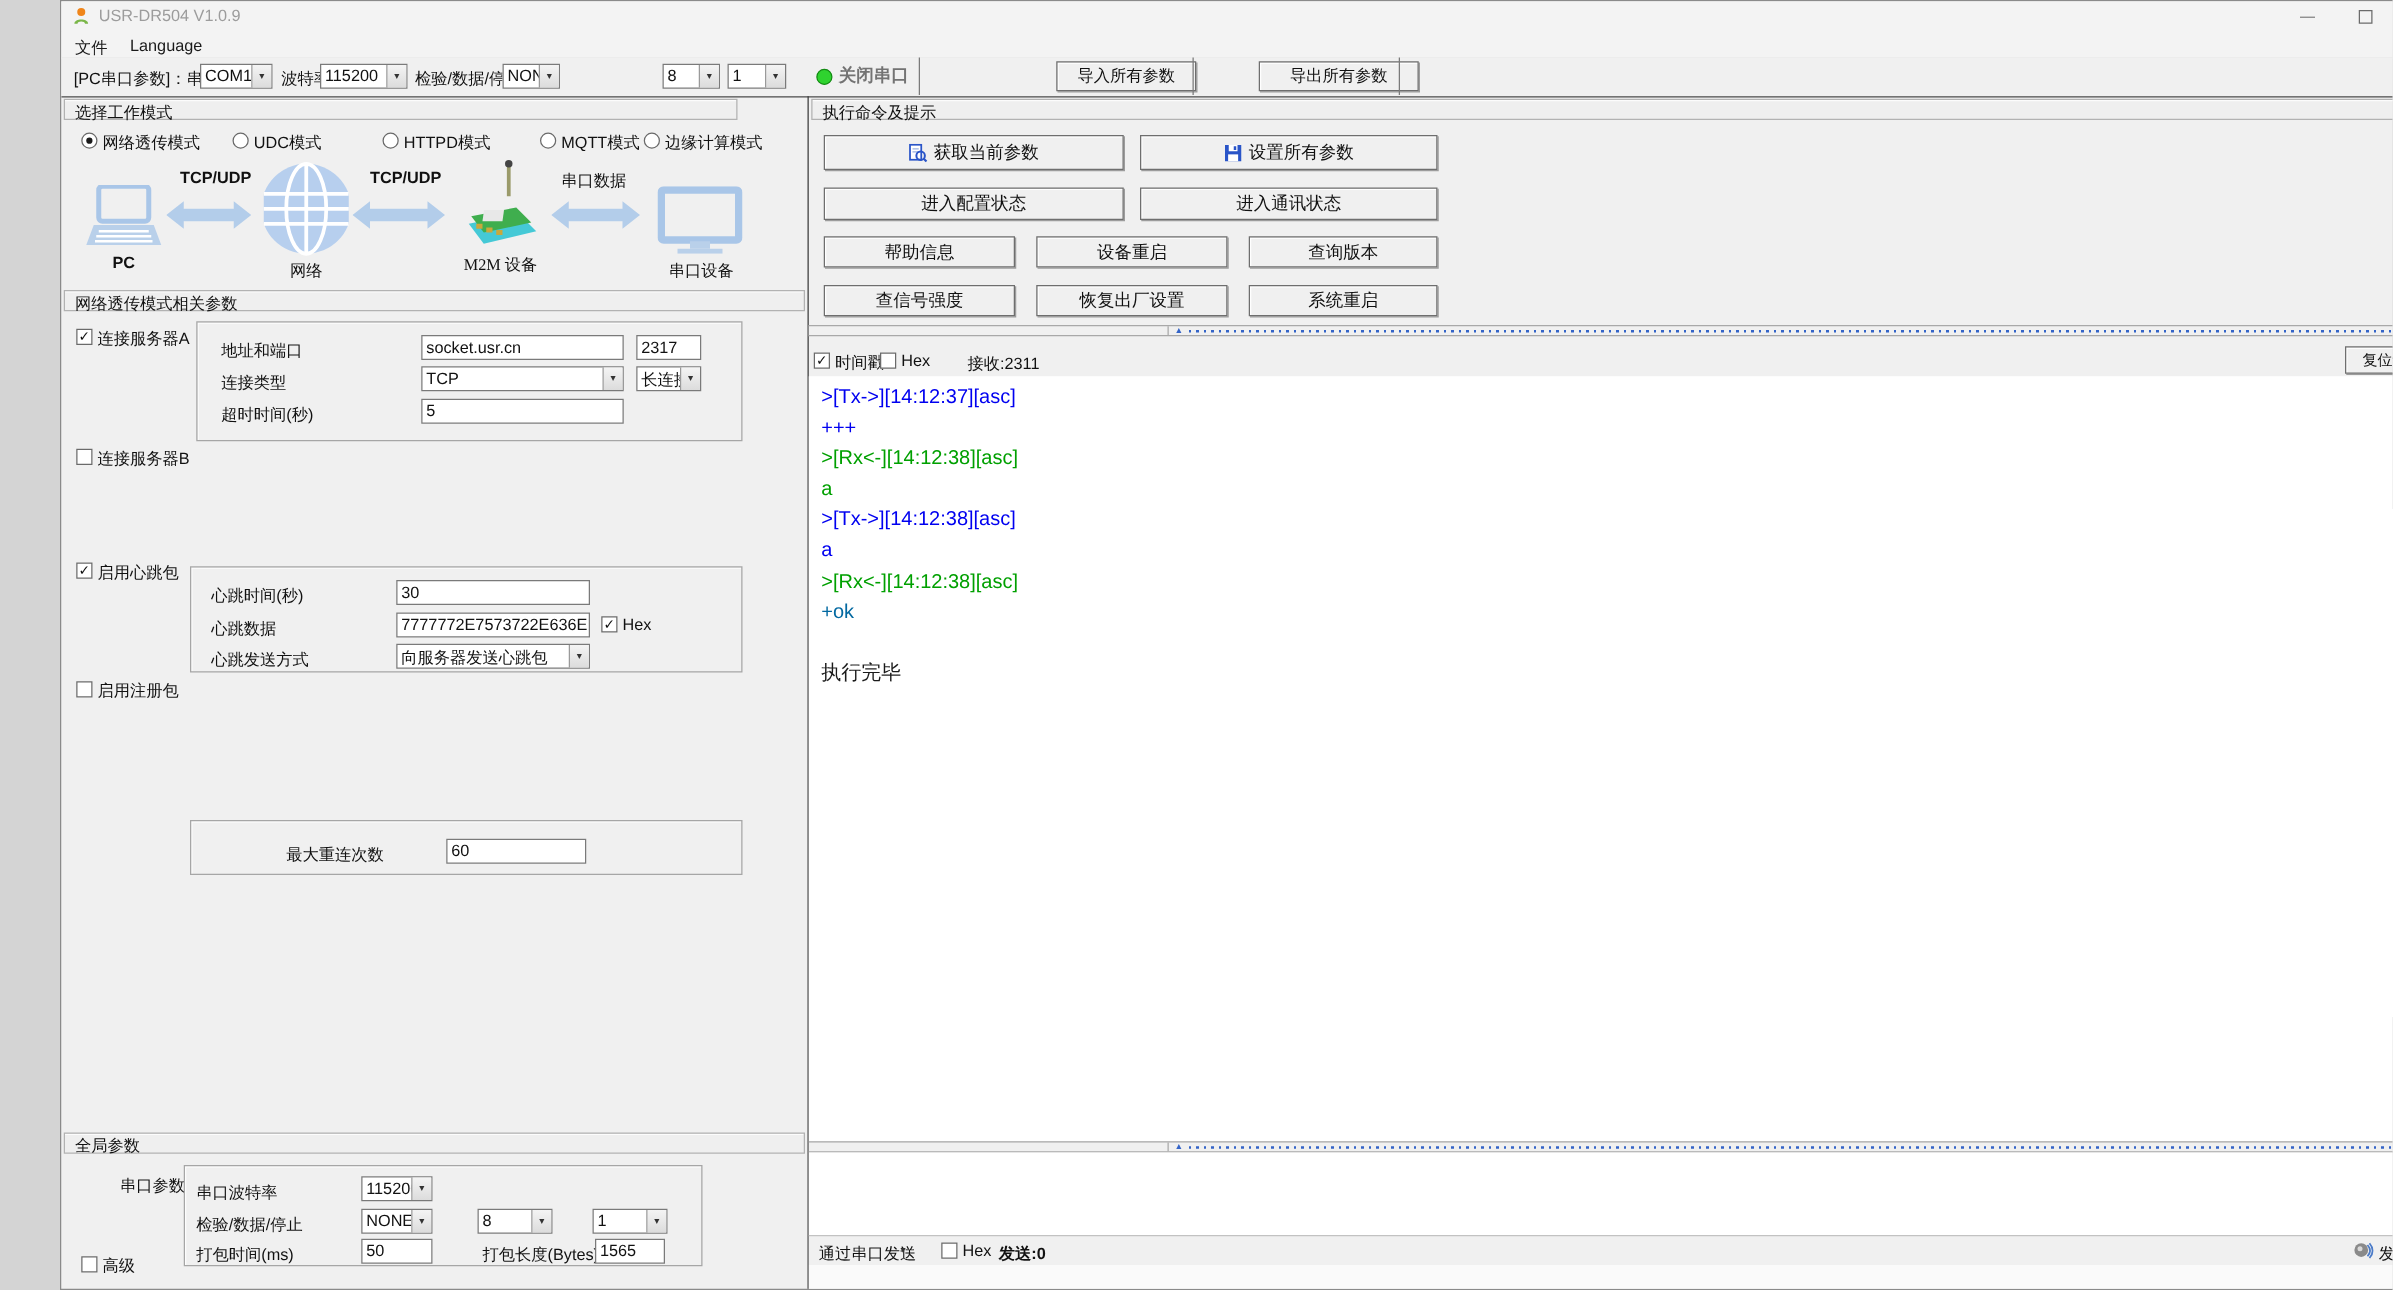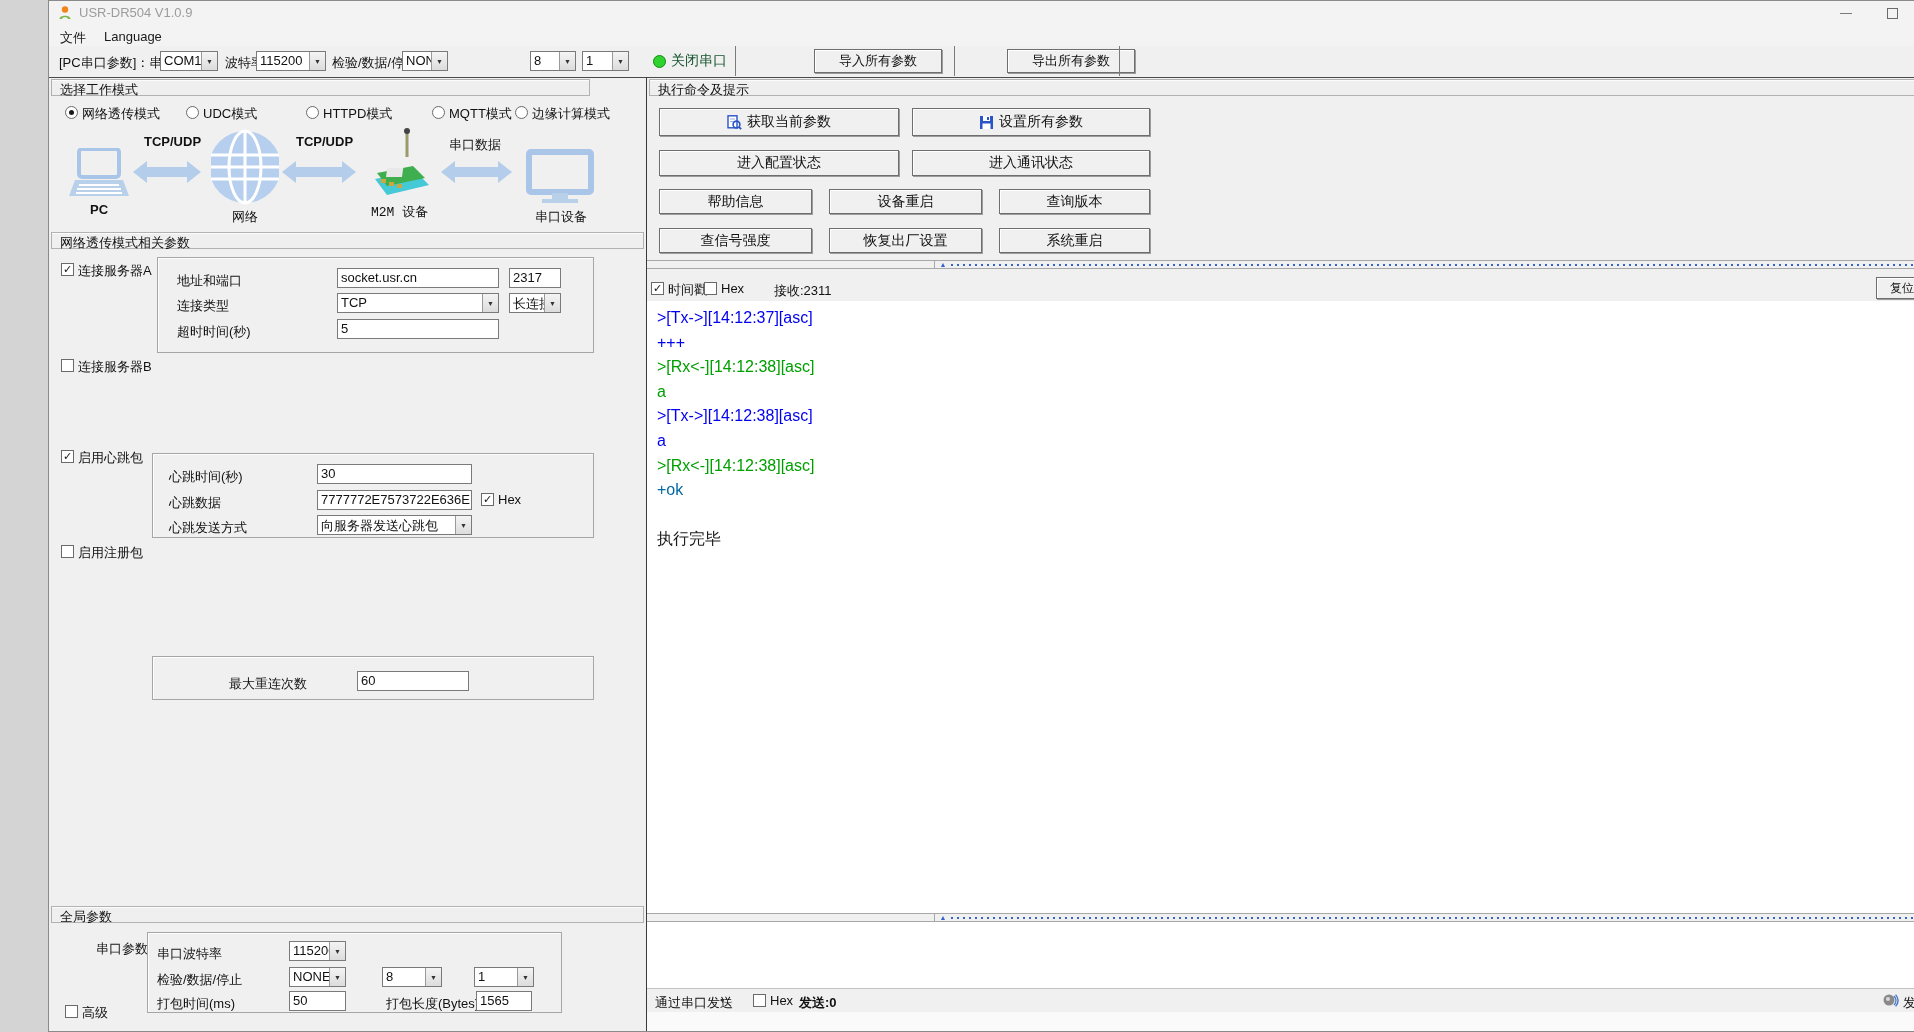--- a/index.html
+++ b/index.html
@@ -19,36 +19,36 @@
   .toolbar{left:0;top:45px;width:100%;height:31px;background:#f0f0f0;border-bottom:1px solid #4a4a4a;}
   .tb-sep{top:0;width:1px;height:30px;background:#7a7a7a;}
   .lb{white-space:nowrap;}
   .dd{background:#fff;border:1px solid #7a7a7a;height:20px;display:flex;align-items:stretch;box-sizing:border-box;}
   .dd-v{flex:1;padding:1px 3px 0 3px;overflow:hidden;white-space:nowrap;font-size:13px;}
   .dd-a{width:15px;background:linear-gradient(#f4f4f4,#dcdcdc);border-left:1px solid #9a9a9a;
         display:flex;align-items:center;justify-content:center;font-size:7px;color:#333;}
   .input{background:#fff;border:1px solid #7a7a7a;height:20px;box-sizing:border-box;
          padding:1px 3px 0 3px;white-space:nowrap;overflow:hidden;font-size:13px;}
   .led{width:11px;height:11px;border-radius:50%;background:#2fd32f;border:1px solid #128a12;}
-  .closeport{color:#14532d;font-weight:normal;font-size:14px;}
+  .closeport{color:#737373;font-weight:bold;font-size:14px;}
   .btn{background:#f0f0f0;border:1px solid #6e6e6e;box-shadow:1px 1px 0 rgba(0,0,0,.35), inset 1px 1px 0 #fff;
        display:flex;align-items:center;justify-content:center;font-size:13px;box-sizing:border-box;}
   
   .sechdr{height:17px;background:#efefef;border:1px solid #b2b2b2;box-shadow:inset 0 1px 0 #fcfcfc;
           box-sizing:border-box;padding:1px 0 0 8px;font-size:13px;}
   
   .cb{width:13px;height:13px;background:#fff;border:1px solid #6a6a6a;box-sizing:border-box;
       display:flex;align-items:center;justify-content:center;font-size:11px;font-weight:bold;color:#111;}
   .cb.on::after{content:"✓";margin-top:-1px;}
   .rb{width:13px;height:13px;border-radius:50%;background:#fff;border:1px solid #6a6a6a;box-sizing:border-box;
       display:flex;align-items:center;justify-content:center;}
   .rb.on::after{content:"";width:5px;height:5px;border-radius:50%;background:#1a1a1a;}
   .gbox{border:1px solid #a6a6a6;box-shadow:inset 1px 1px 0 #fdfdfd;box-sizing:border-box;}
   .rlab{text-align:left;white-space:nowrap;}
-  .serifcjk{font-family:Liberation Mono, monospace;}
+  .serifcjk{font-family:Liberation Serif, serif;}
   
   .cmdbtn{font-size:14px;}
   .splitter{height:9px;background:#f0f0f0;border-top:1px solid #a8a8a8;border-bottom:1px solid #a8a8a8;
             box-sizing:border-box;display:flex;align-items:center;}
   .spl-plain{width:288px;height:100%;border-right:1px solid #a8a8a8;box-sizing:border-box;}
   .spl-arrow{width:16px;text-align:center;font-size:7px;color:#3464c8;line-height:7px;}
   .spl-dots{flex:1;height:2px;margin-right:6px;
             background-image:repeating-linear-gradient(90deg,#3464c8 0 2px,transparent 2px 6px);}
   .logarea{background:#fff;padding:5px 0 0 10px;box-sizing:border-box;overflow:hidden;}
   .log-line{line-height:24.6px;min-height:24.6px;font-size:16px;white-space:pre;}
@@ -100,21 +100,21 @@
       <span class="dd-v">8</span>
       <span class="dd-a">▼</span>
     </div>
     <div class="a dd" style="left:533px;top:5px;width:47px">
       <span class="dd-v">1</span>
       <span class="dd-a">▼</span>
     </div>
     <div class="a led" style="left:604px;top:9px"></div>
     <span class="a closeport" style="left:622px;top:6px">关闭串口</span>
     <div class="a tb-sep" style="left:686px"></div>
-    <div class="a btn" style="left:765px;top:3px;width:128px;height:24px">导入所有参数</div>
+    <div class="a btn" style="left:796px;top:3px;width:112px;height:24px">导入所有参数</div>
     <div class="a tb-sep" style="left:905px"></div>
     <div class="a btn" style="left:958px;top:3px;width:128px;height:24px">导出所有参数</div>
     <div class="a tb-sep" style="left:1070px"></div>
   </div>
 
   <div class="a divline" style="left:597px;top:76px;width:1px;height:956px"></div>
 
   <div class="a sechdr" style="left:2px;top:78px;width:539px">选择工作模式</div>
 
   <div class="a" style="left:16px;top:104px">

